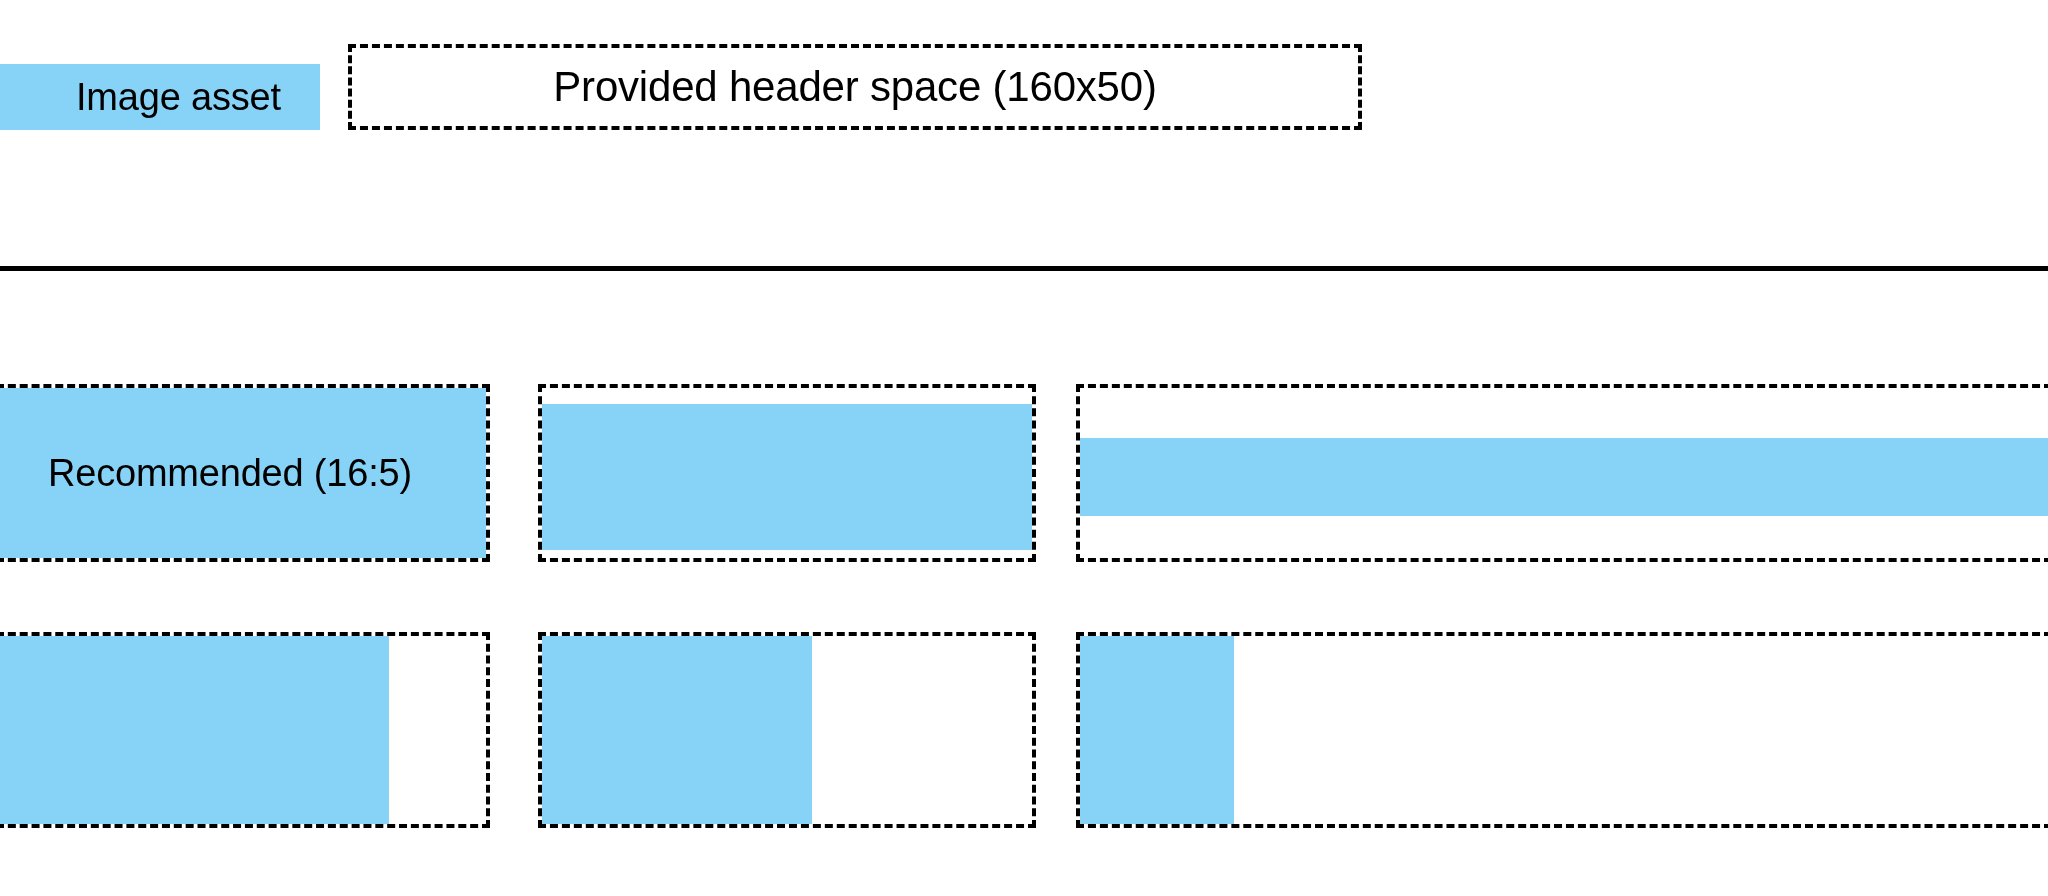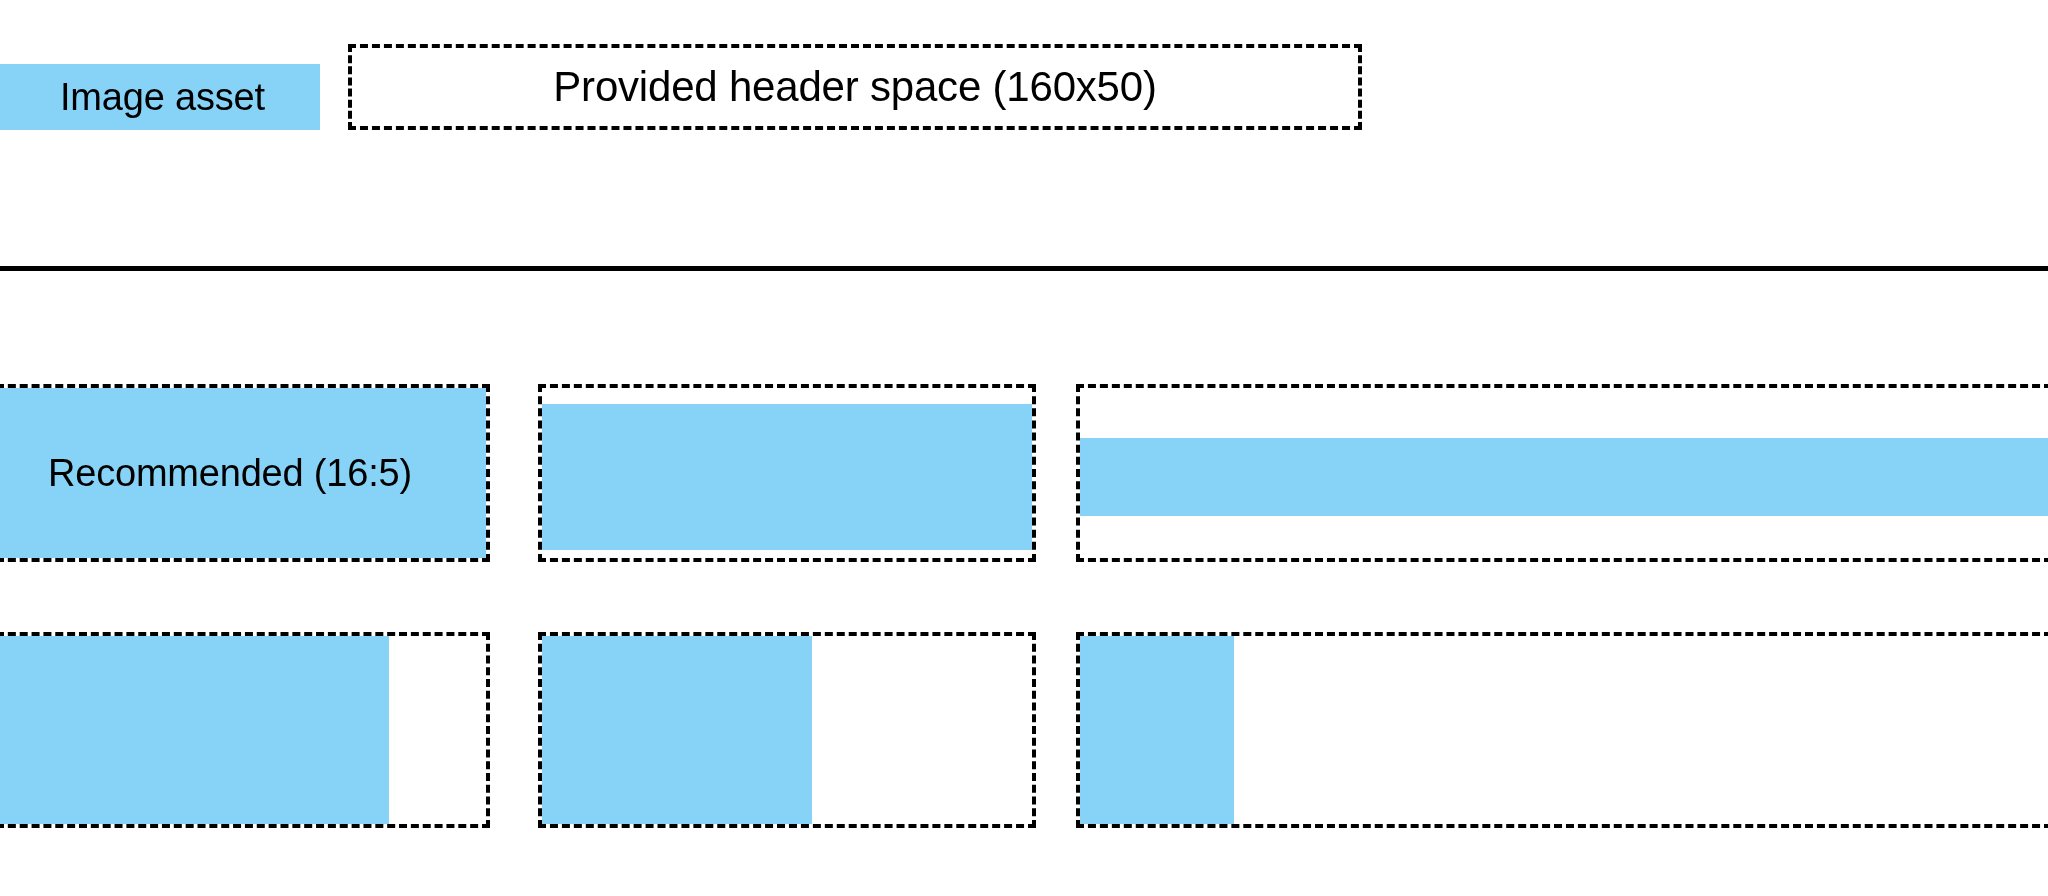--- a/index.html
+++ b/index.html
@@ -33,21 +33,21 @@
   .asset-swatch {
     position: absolute;
     left: 0px;
     top: 64px;
     width: 320px;
     height: 66px;
     background: var(--asset-blue);
     display: flex;
     align-items: center;
     box-sizing: border-box;
-    padding-left: 60px;
+    padding-left: 76px;
   }
 
   .asset-swatch-label {
     font-size: 38px;
     line-height: 1;
     color: #000000;
     letter-spacing: -0.2px;
     white-space: nowrap;
   }
 

